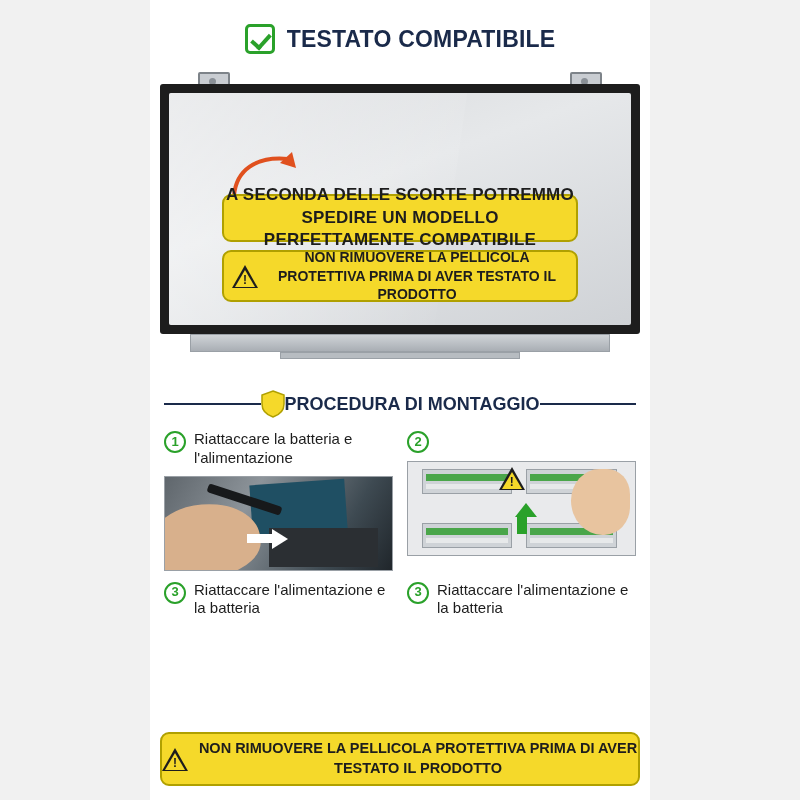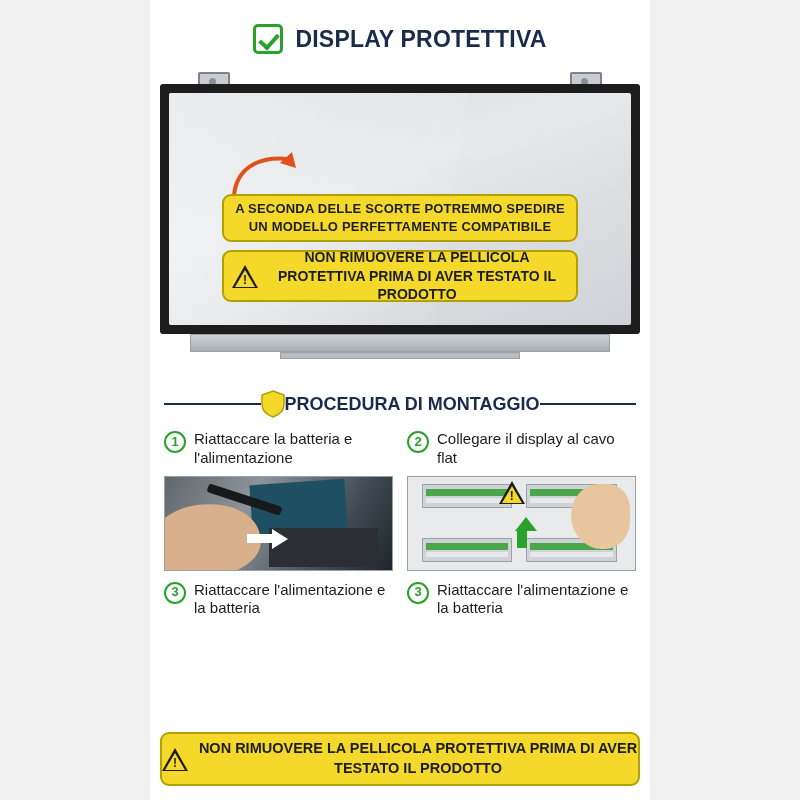--- a/index.html
+++ b/index.html
@@ -178,21 +178,21 @@
     justify-content: center;
     text-align: center;
     font-weight: bold;
     color: #1d1d1d;
   }
   .yellow-box.box1 {
     left: 62px;
     right: 62px;
     top: 122px;
     height: 48px;
-    font-size: 13px;
+    font-size: 17px;
     line-height: 1.35;
     letter-spacing: 0.2px;
   }
   .yellow-box.box2 {
     left: 62px;
     right: 62px;
     top: 178px;
     height: 52px;
     font-size: 14px;
     line-height: 1.35;
@@ -432,21 +432,21 @@
 
 <div id="page">
 
   <div class="side-band left"></div>
   <div class="side-band right"></div>
 
   <div class="content">
 
     <div class="header">
       <div class="check-box-icon"></div>
-      <div class="header-title">DISPLAY PROTETTIVA</div>
+      <div class="header-title">TESTATO COMPATIBILE</div>
     </div>
 
 
     <div class="panel-wrap">
       <div class="bracket l"></div>
       <div class="bracket r"></div>
 
       <div class="screen-outer">
         <div class="screen-inner">
           <div class="screen-sheen"></div>
@@ -496,21 +496,20 @@
           <div class="pa-hand"></div>
           <div class="pa-tool"></div>
           <div class="pa-arrow-tail"></div>
           <div class="pa-arrow"></div>
         </div>
       </div>
 
       <div class="step-col">
         <div class="step-line">
           <span class="step-num">2</span>
-          <span>Collegare il display al cavo flat</span>
         </div>
         <div class="step-photo photo-b">
           <div class="pb-conn" style="left:6%;top:8%;width:40%;height:26%;">
             <div class="strip"></div>
               <div class="strip2"></div>
           </div>
           <div class="pb-conn" style="left:52%;top:8%;width:40%;height:26%;">
             <div class="strip"></div>
               <div class="strip2"></div>
           </div>

